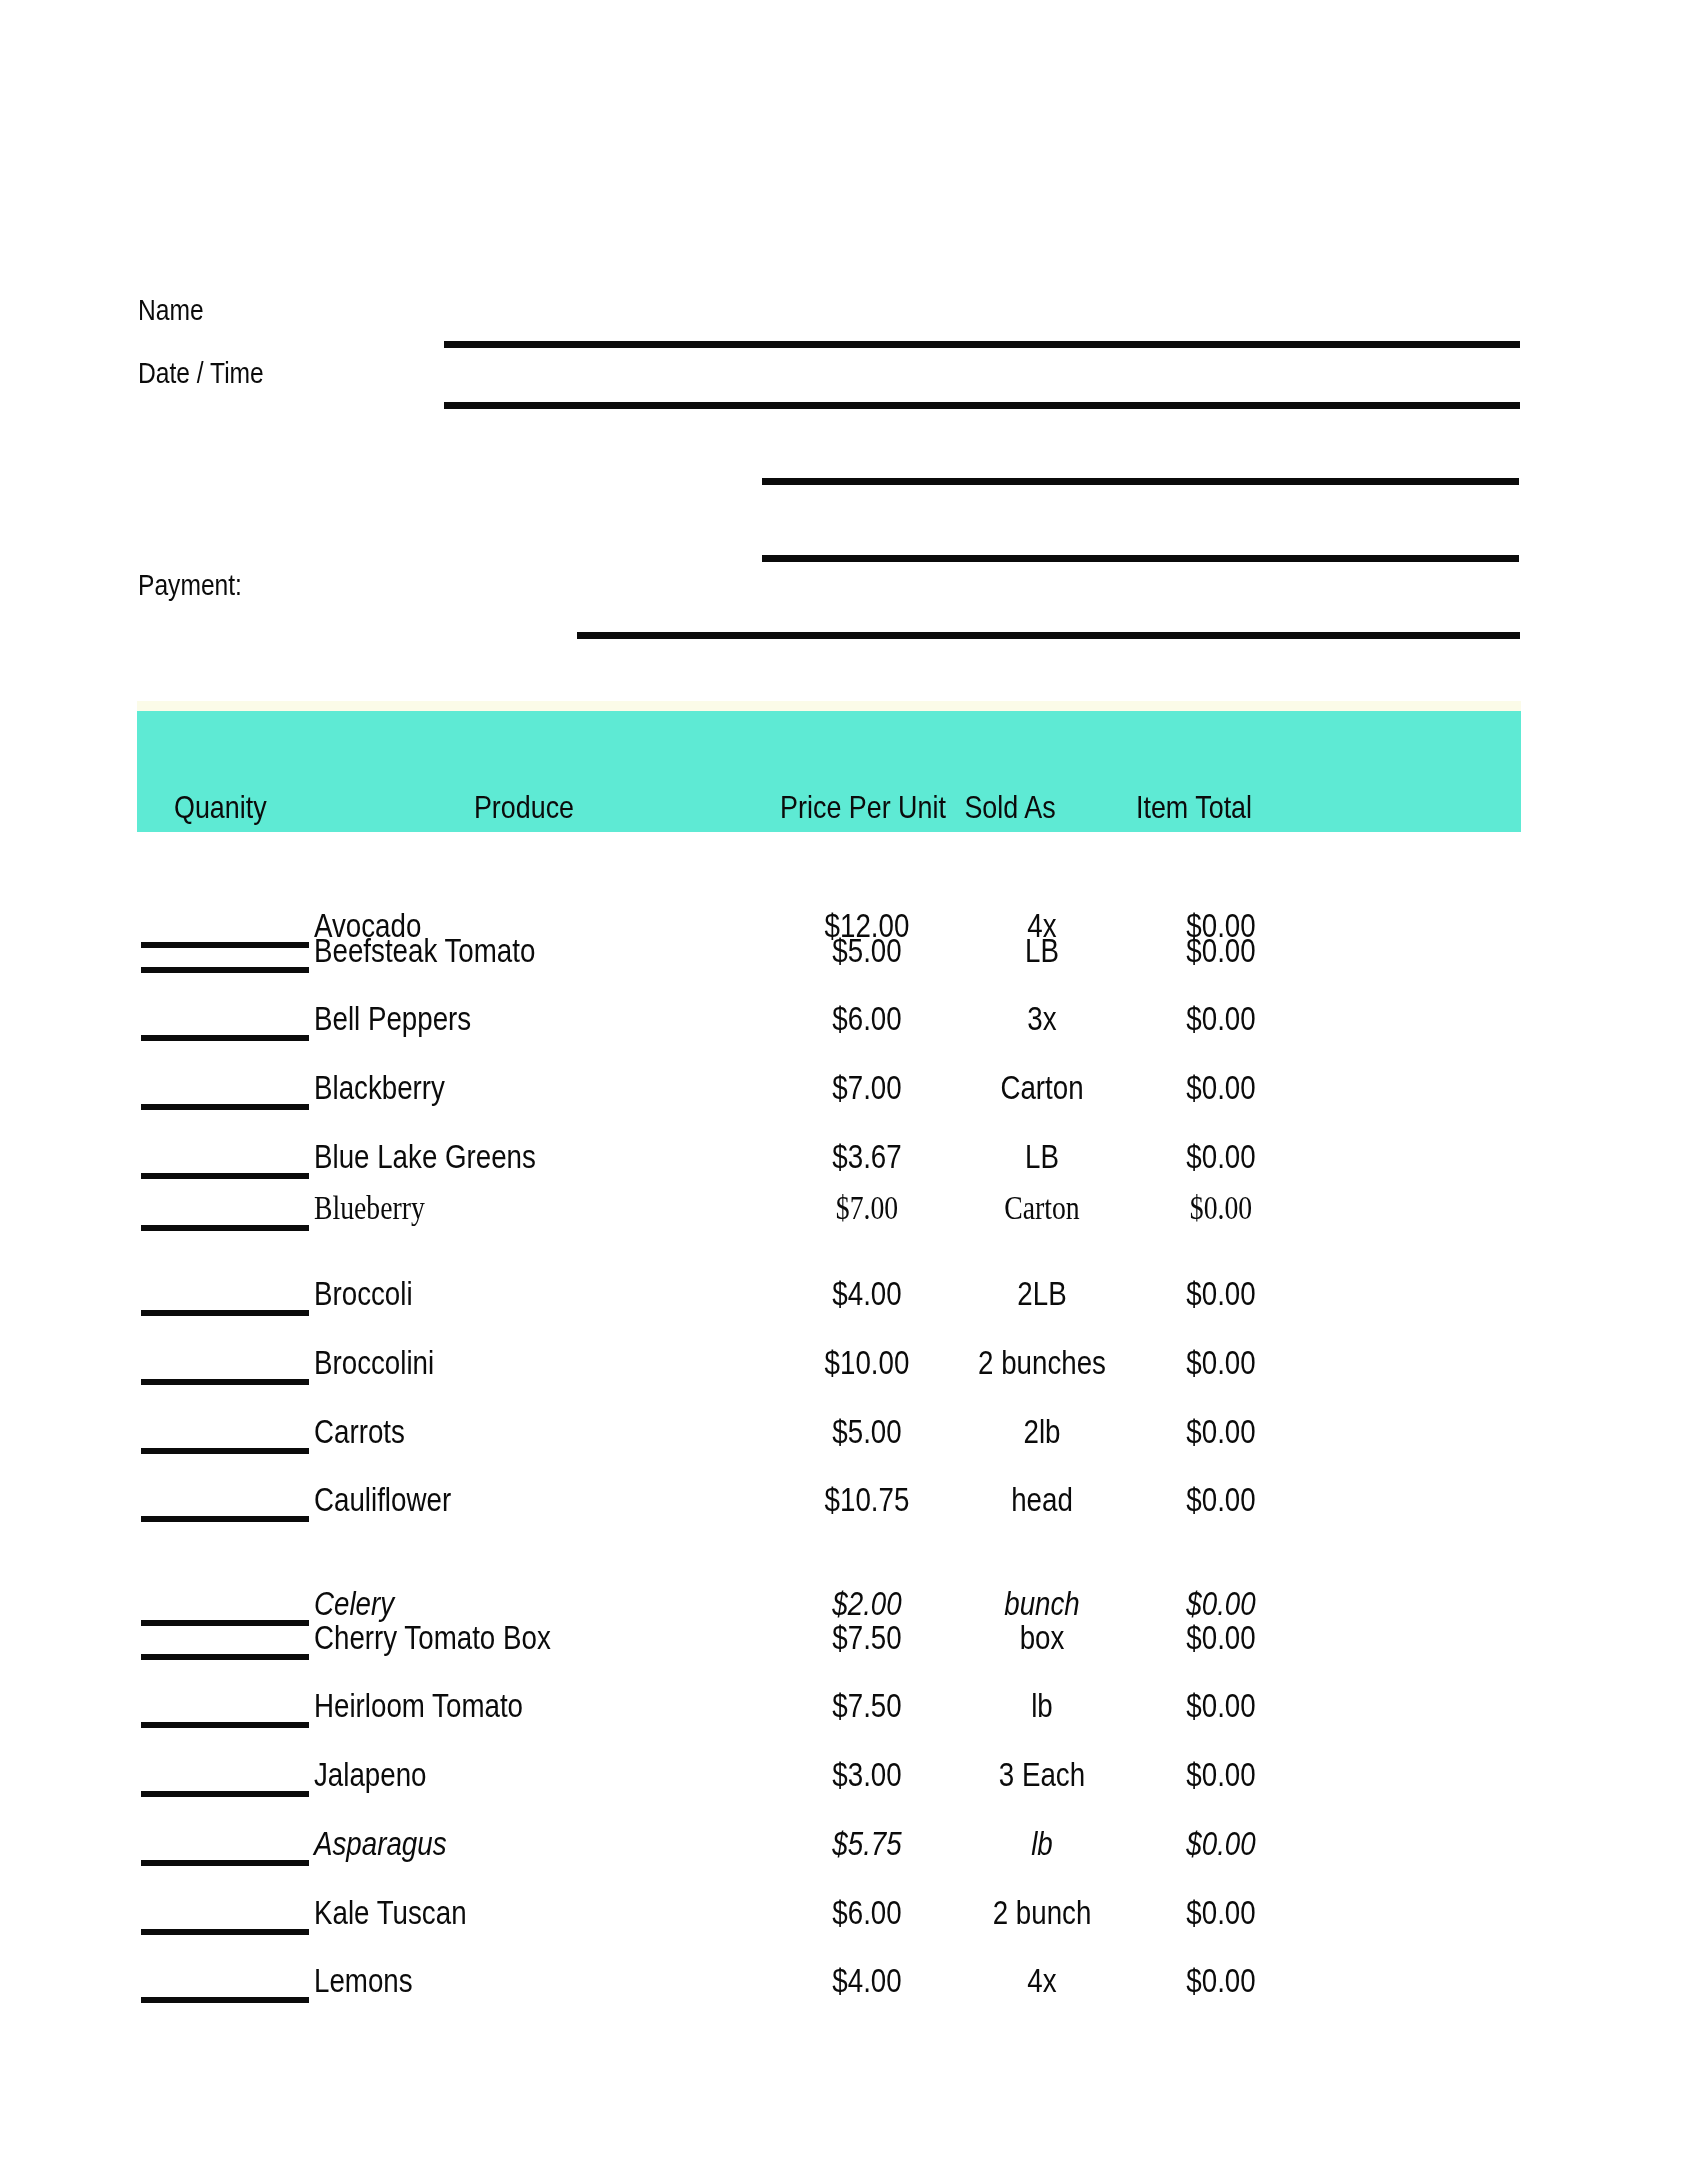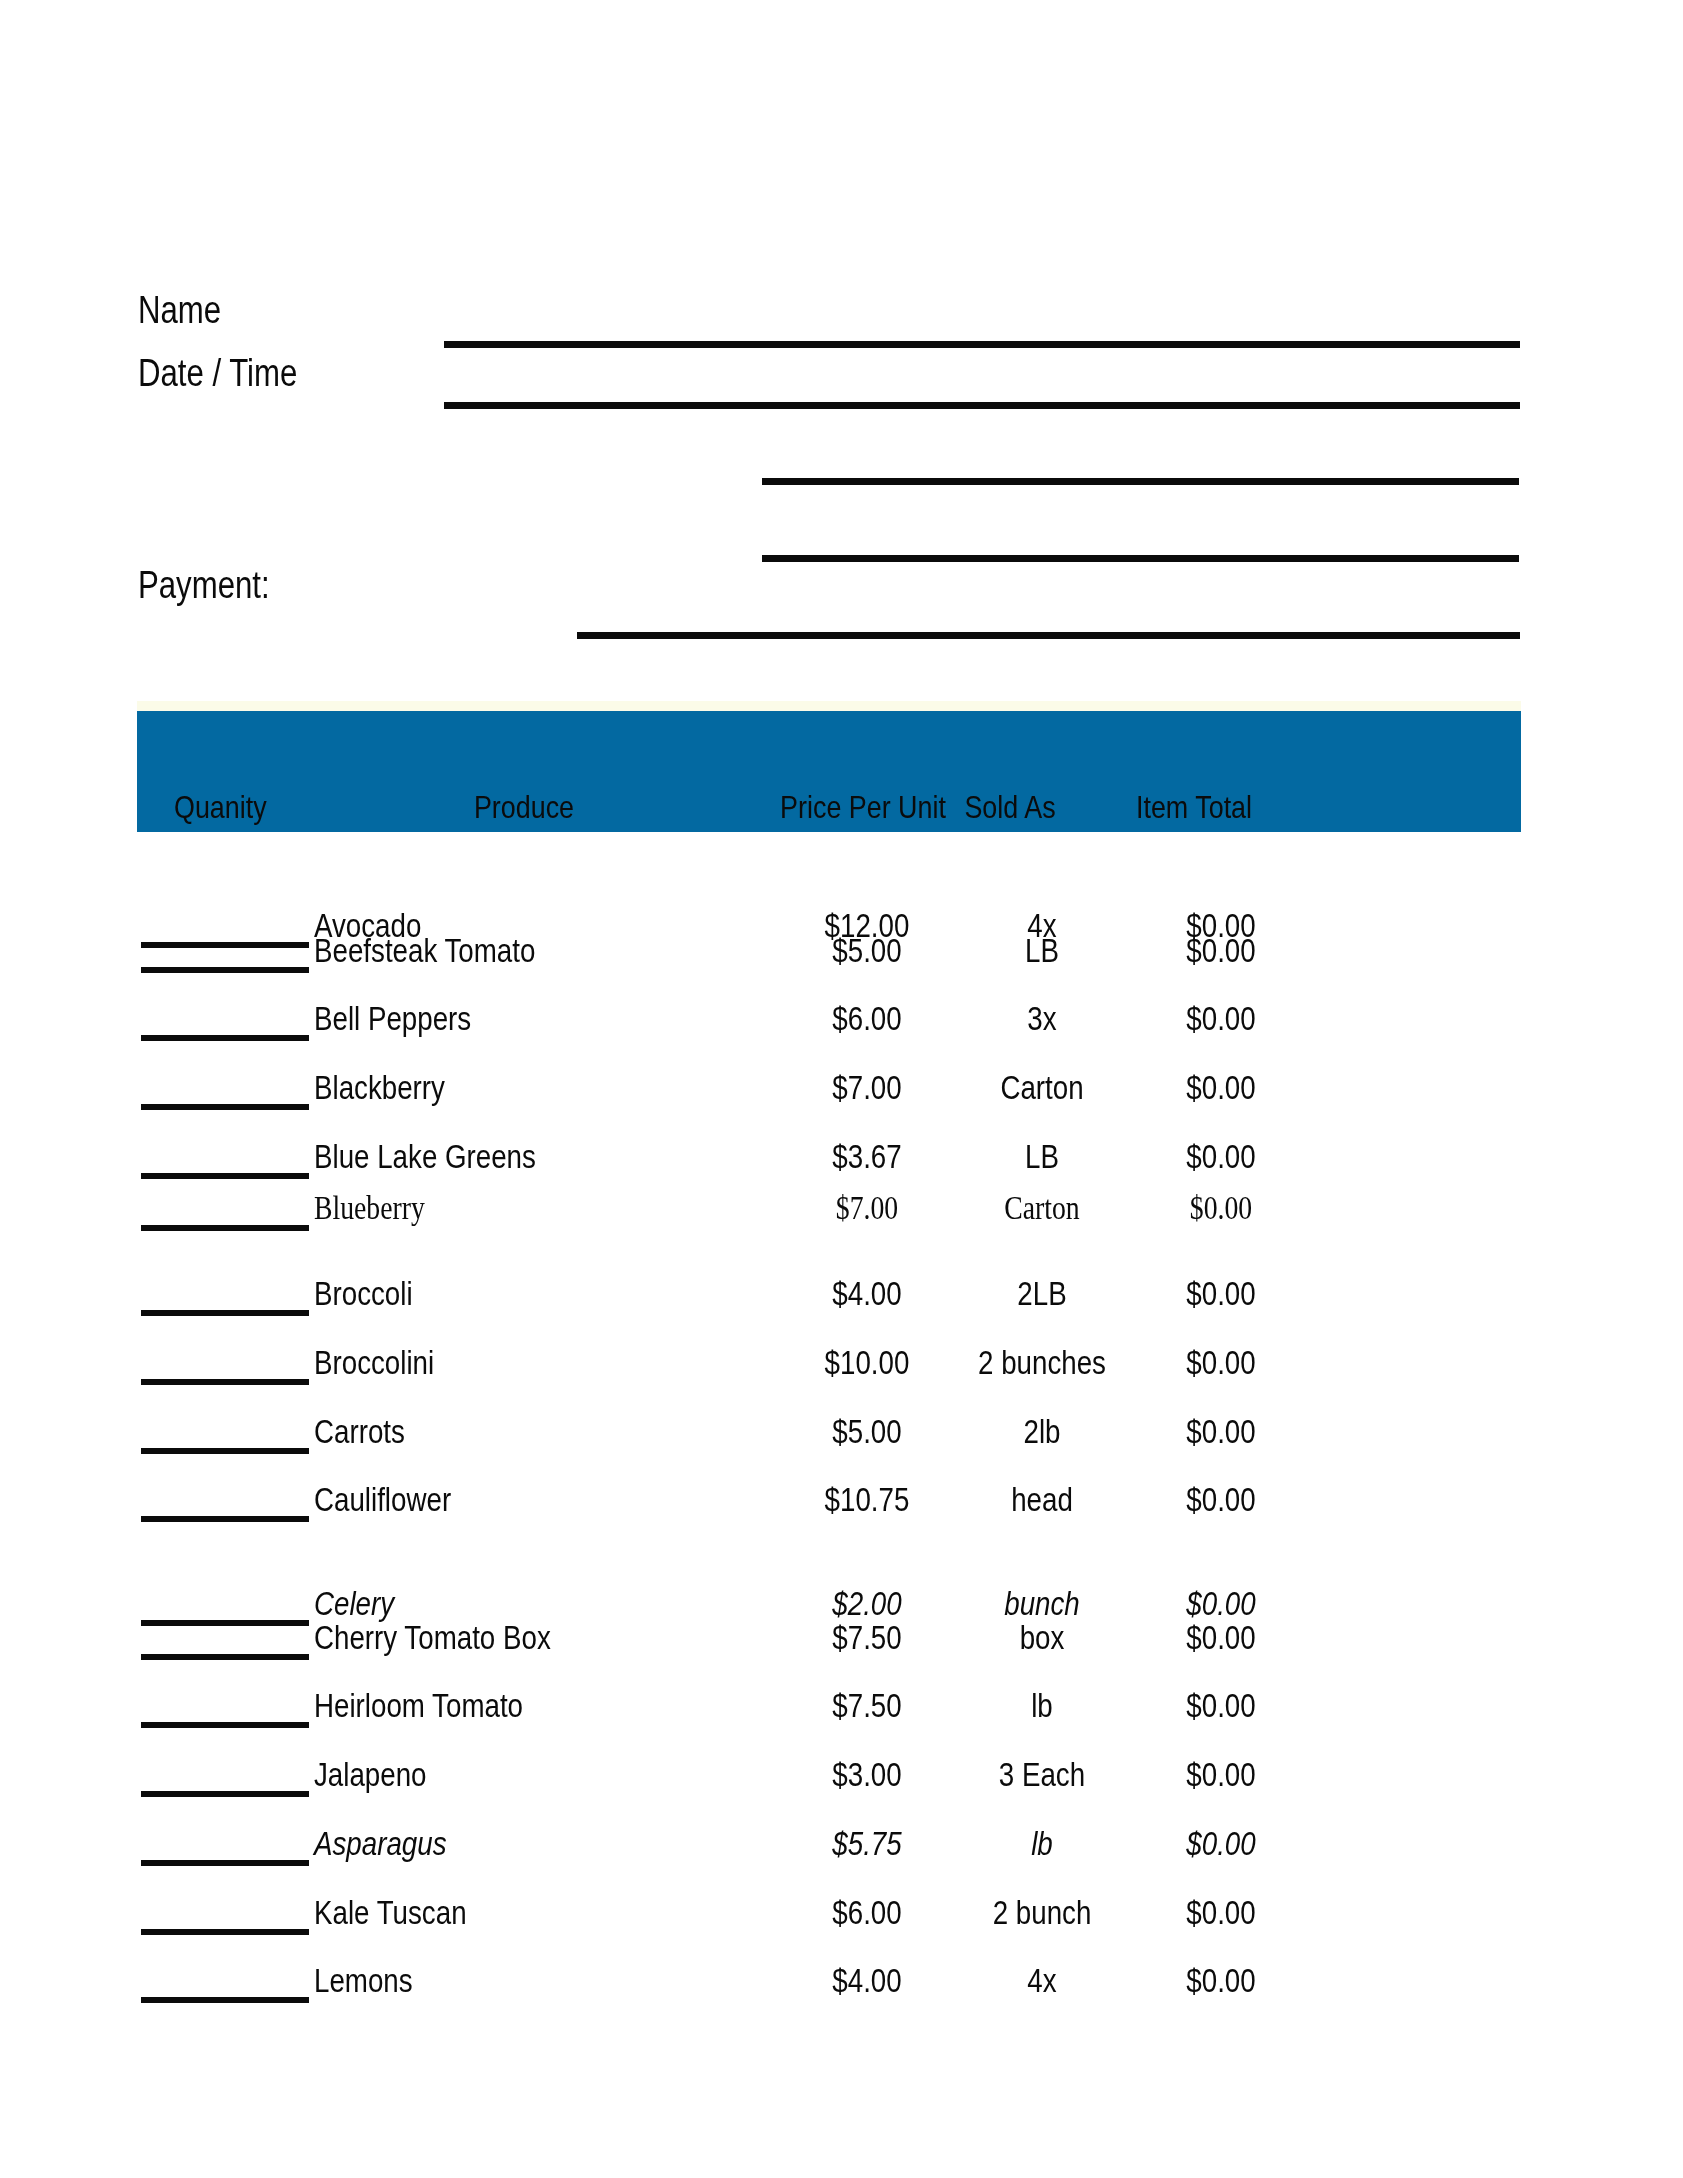--- a/index.html
+++ b/index.html
@@ -19,21 +19,21 @@
   
   .title-box {
     position: absolute; left: 137px; top: 184px;
     width: 1370px; height: 65px;
     border: 7px solid #0b0b0b;
     display: flex; align-items: center; justify-content: center;
   }
   .title-box .title { font-size: 61px; line-height: 61px; transform: scaleX(0.80); white-space: nowrap; }
 
   
-  .flabel { position: absolute; left: 138px; font-size: 38px; line-height: 50px; }
+  .flabel { position: absolute; left: 138px; font-size: 30px; line-height: 50px; }
 
   
   .fline { position: absolute; height: 7px; background: #0b0b0b; }
   .line-name     { left: 444px; top: 341px; width: 1076px; }
   .line-date     { left: 444px; top: 402px; width: 1076px; }
   .line-deliv1   { left: 762px; top: 478px; width: 757px; }
   .line-deliv2   { left: 762px; top: 555px; width: 757px; }
   .line-payment  { left: 577px; top: 632px; width: 943px; }
 
   
@@ -72,21 +72,21 @@
   <div class="flabel" style="top:348px"><span class="cxl">Date / Time</span></div>
   <div class="flabel" style="top:560px"><span class="cxl">Payment:</span></div>
 
   <div class="fline line-name"></div>
   <div class="fline line-date"></div>
   <div class="fline line-deliv1"></div>
   <div class="fline line-deliv2"></div>
   <div class="fline line-payment"></div>
 
   <div class="pre-band"></div>
-  <div class="table-header" style="background: #0369a1;">
+  <div class="table-header" style="background: #5eead4;">
     <span class="hlabel h-quantity">Quanity</span>
     <span class="hlabel h-produce">Produce</span>
     <span class="hlabel h-price">Price Per Unit</span>
     <span class="hlabel h-sold">Sold As</span>
     <span class="hlabel h-total">Item Total</span>
   </div>
 
   <div class="table-body">
   <div class="trow" style="top: 16px; margin-top: 28px;">
     <span class="qline"></span>

